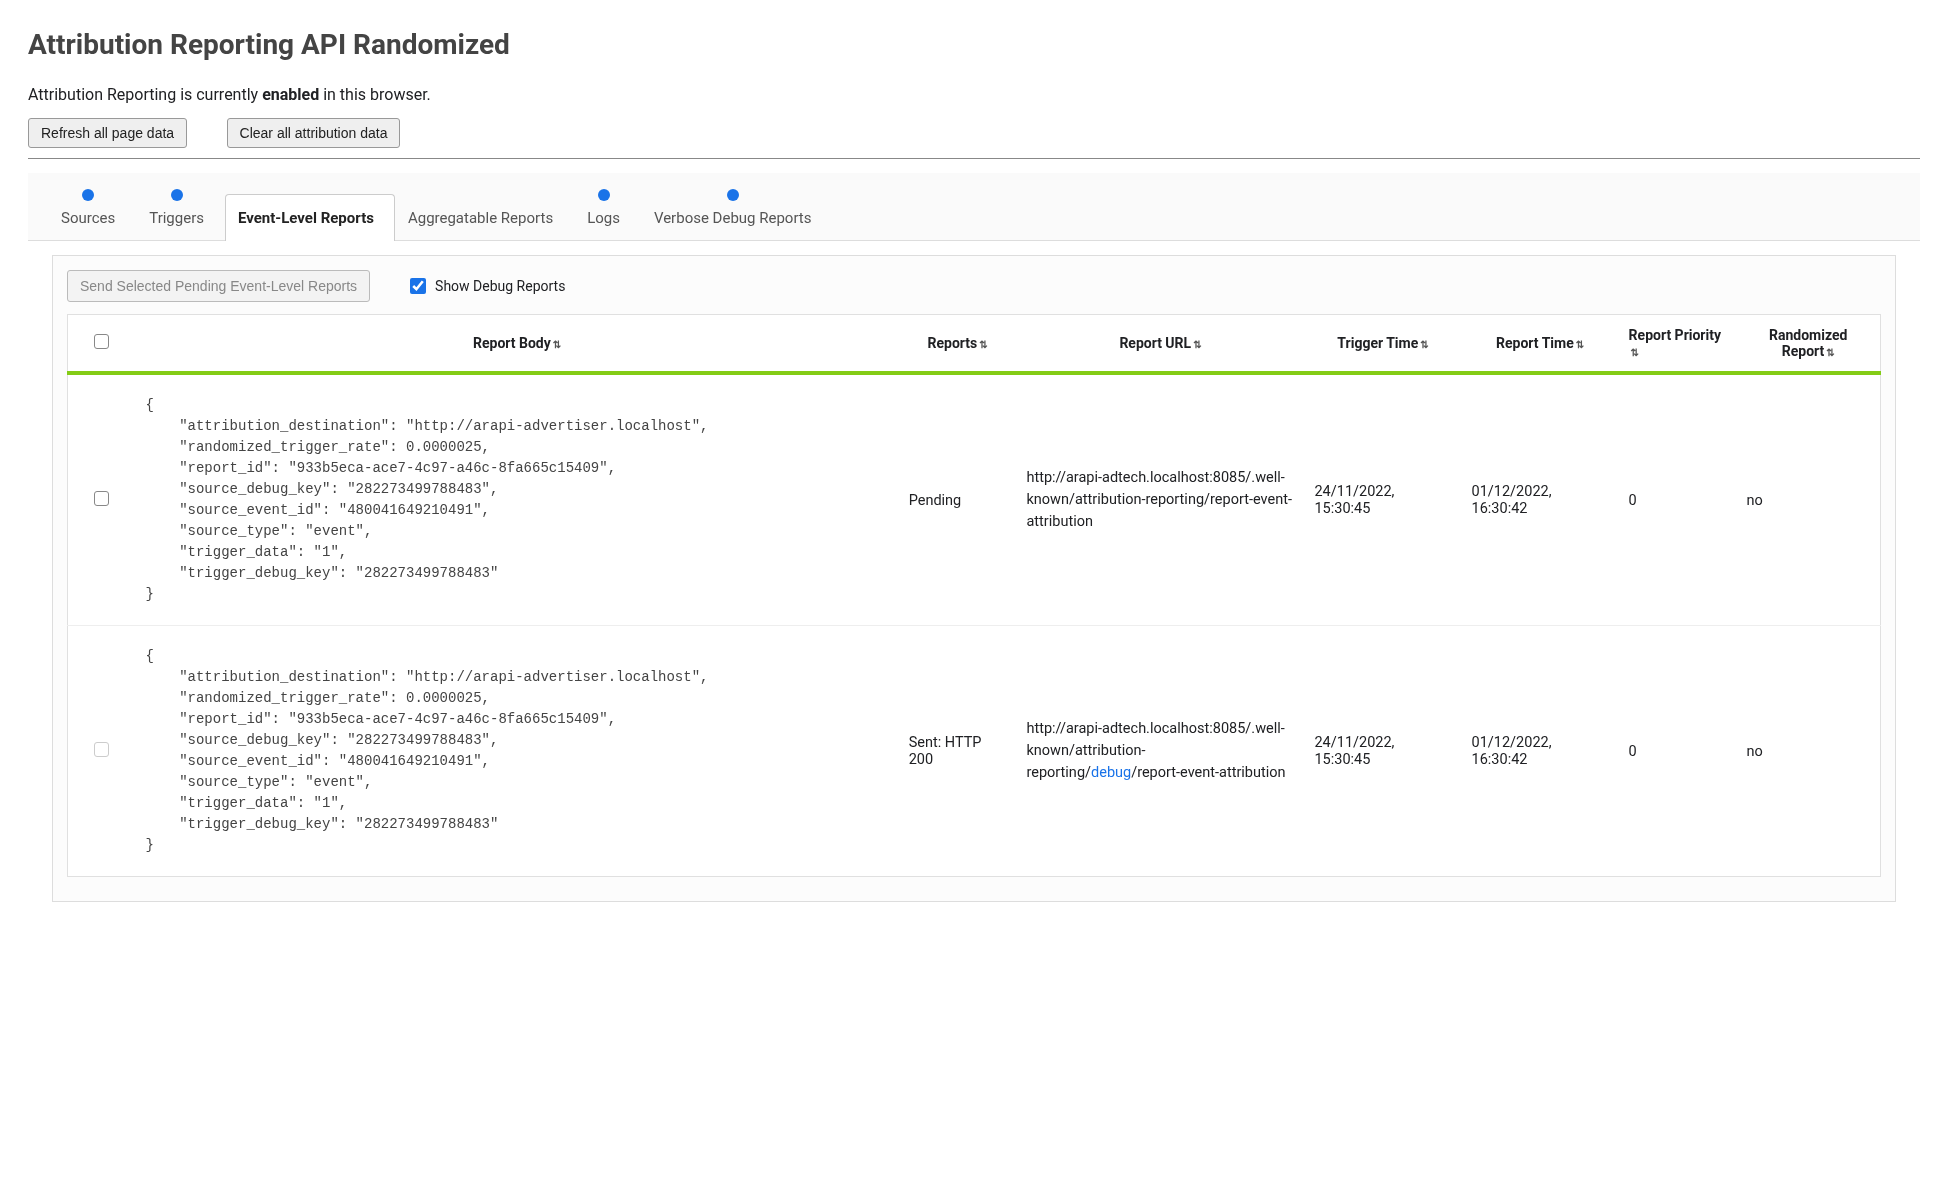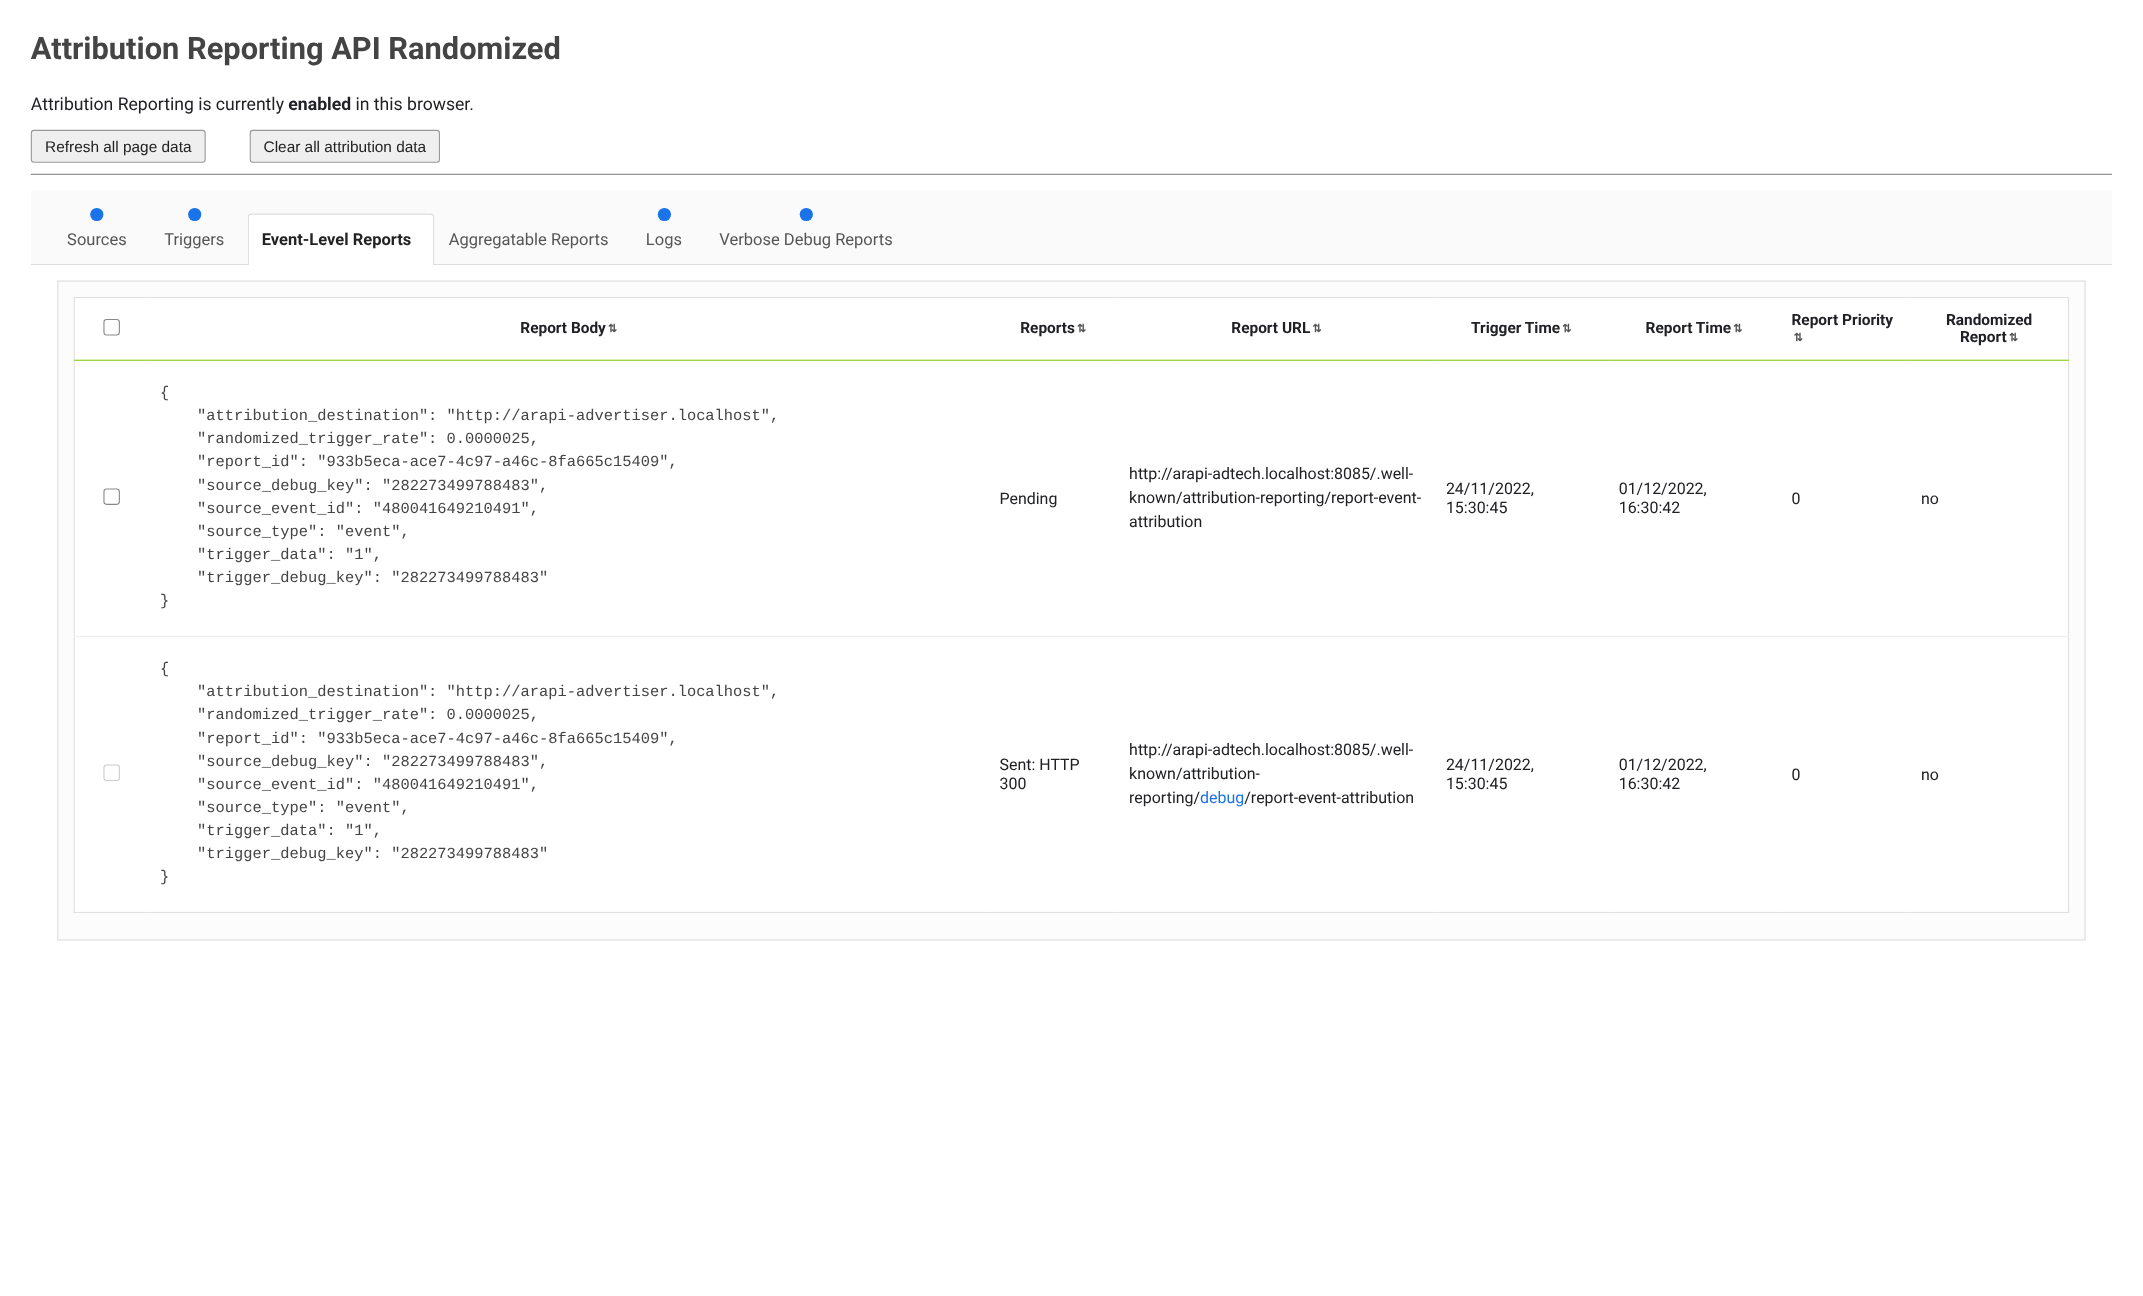--- a/index.html
+++ b/index.html
@@ -124,21 +124,21 @@
     width: 100%;
     border-collapse: collapse;
     background: #fff;
     border: 1px solid #e0e0e0;
   }
   thead th {
     font-weight: 700;
     font-size: 14px;
     text-align: center;
     padding: 12px 10px;
-    border-bottom: 1px solid #84cc16;
+    border-bottom: 4px solid #84cc16;
     background: #fff;
     vertical-align: middle;
   }
   tbody td {
     padding: 20px 10px;
     border-bottom: 1px solid #eee;
     font-size: 14.5px;
     vertical-align: middle;
   }
   tbody tr:last-child td { border-bottom: none; }
@@ -215,20 +215,27 @@
     <div class="tab">
       <span class="dot"></span>
       <span>Verbose Debug Reports</span>
     </div>
   </div>
 </div>
 
 <div class="section">
 
   <div class="panel">
+    <div class="panel-toolbar">
+      <button class="btn-disabled" disabled="">Send Selected Pending Event-Level Reports</button>
+      <label class="chk-wrap">
+        <input type="checkbox" class="chk" checked="" style="">
+        <span>Show Debug Reports</span>
+      </label>
+    </div>
 
     <table>
       <thead>
         <tr>
           <th class="col-check">
             <span class="row-chk"></span>
           </th>
           <th class="col-body">
             <span>Report Body</span><span class="sort-ind">⇅</span>
           </th>
@@ -283,21 +290,21 @@
     "attribution_destination": "http://arapi-advertiser.localhost",
     "randomized_trigger_rate": 0.0000025,
     "report_id": "933b5eca-ace7-4c97-a46c-8fa665c15409",
     "source_debug_key": "282273499788483",
     "source_event_id": "480041649210491",
     "source_type": "event",
     "trigger_data": "1",
     "trigger_debug_key": "282273499788483"
 }</pre>
             </td>
-            <td class="col-status">Sent: HTTP 300</td>
+            <td class="col-status">Sent: HTTP 200</td>
             <td class="col-url">
               <div class="url-text"><span>http://arapi-adtech.localhost:8085/.well-known/attribution-reporting/</span><span class="debug-highlight">debug</span><span>/report-event-attribution</span></div>
             </td>
             <td class="col-time">24/11/2022, 15:30:45</td>
             <td class="col-time">01/12/2022, 16:30:42</td>
             <td class="col-prio">0</td>
             <td class="col-rand">no</td>
           </tr>
         </tbody>
     </table>

